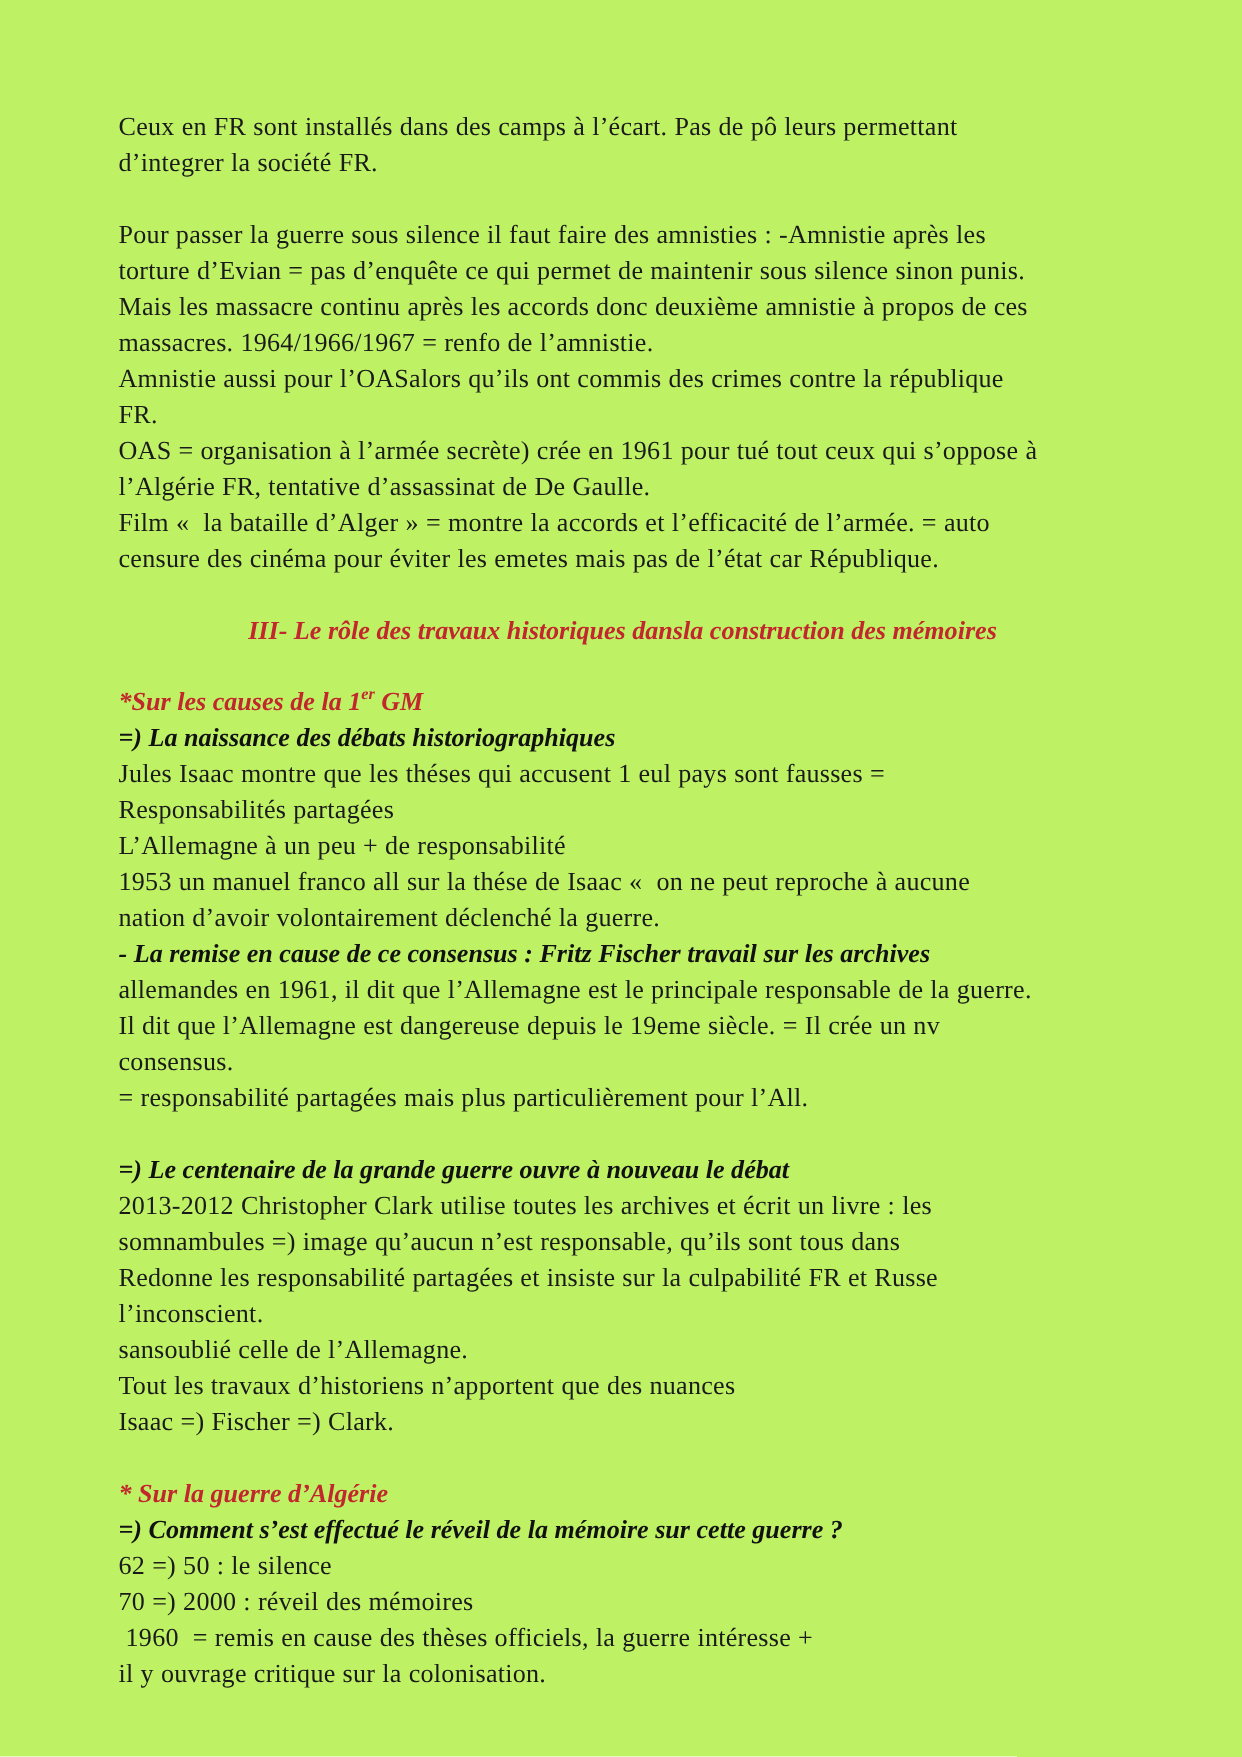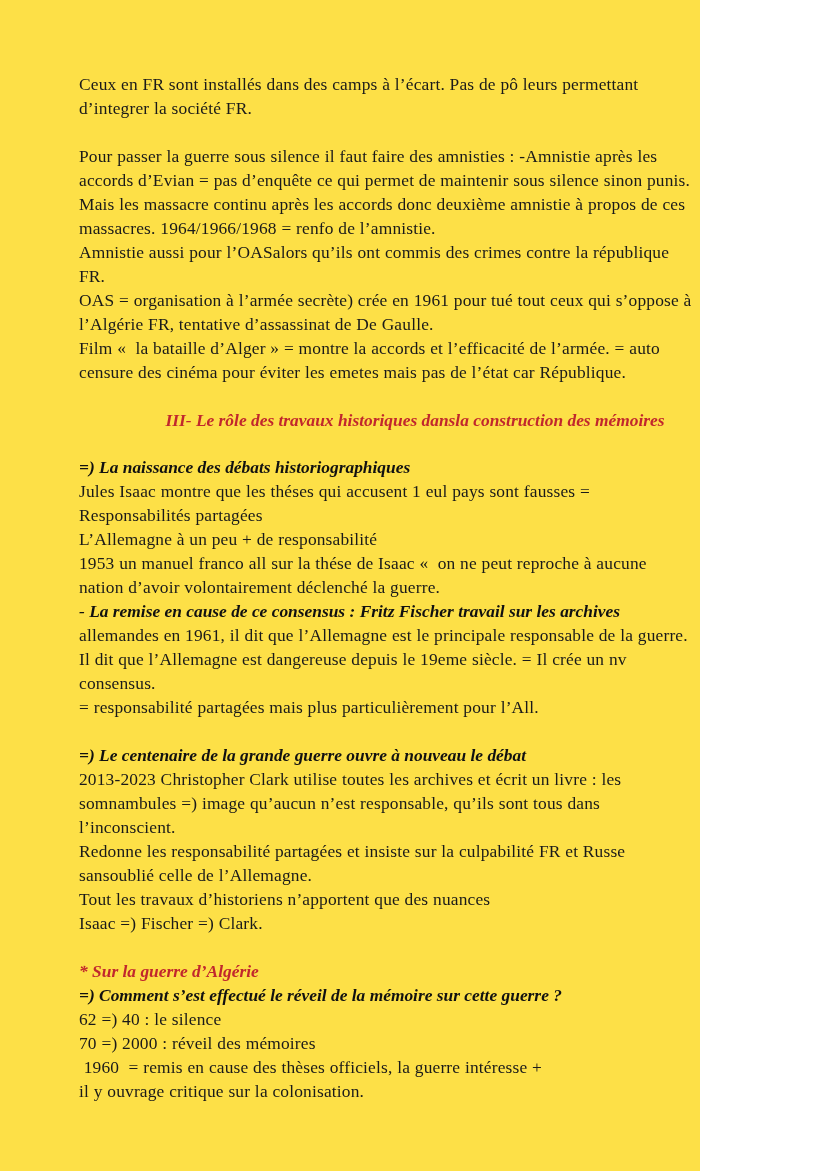--- a/index.html
+++ b/index.html
@@ -15,23 +15,23 @@
     overflow: hidden;
     font-family: "Liberation Serif", "DejaVu Serif", serif;
     color: #1a1a1a;
     -webkit-font-smoothing: antialiased;
   }
 
   .page {
     position: absolute;
     left: 0;
     top: 0;
-    width: 700px;
+    width: 828px;
     height: 1171px;
-    background: #fde047;
+    background: #bef264;
   }
 
   .content {
     position: absolute;
     left: 79px;
     top: 72px;
     width: 672px;
   }
 
   
@@ -91,71 +91,72 @@
 
     <div class="block">
       <div class="line">Ceux en FR sont installés dans des camps à l’écart. Pas de pô leurs permettant</div>
       <div class="line">d’integrer la société FR.</div>
     </div>
 
     <div class="spacer-lg"></div>
 
     <div class="block">
       <div class="line">Pour passer la guerre sous silence il faut faire des amnisties : -Amnistie après les</div>
-      <div class="line">accords d’Evian = pas d’enquête ce qui permet de maintenir sous silence sinon punis.</div>
+      <div class="line">torture d’Evian = pas d’enquête ce qui permet de maintenir sous silence sinon punis.</div>
       <div class="line">Mais les massacre continu après les accords donc deuxième amnistie à propos de ces</div>
-      <div class="line">massacres. 1964/1966/1968 = renfo de l’amnistie.</div>
+      <div class="line">massacres. 1964/1966/1967 = renfo de l’amnistie.</div>
       <div class="line">Amnistie aussi pour l’OASalors qu’ils ont commis des crimes contre la république</div>
       <div class="line">FR.</div>
       <div class="line">OAS = organisation à l’armée secrète) crée en 1961 pour tué tout ceux qui s’oppose à</div>
       <div class="line">l’Algérie FR, tentative d’assassinat de De Gaulle.</div>
       <div class="line">Film «  la bataille d’Alger » = montre la accords et l’efficacité de l’armée. = auto</div>
       <div class="line">censure des cinéma pour éviter les emetes mais pas de l’état car République.</div>
     </div>
 
     <div class="spacer-lg"></div>
 
     <div class="block">
       <div class="heading-red">III- Le rôle des travaux historiques dansla construction des mémoires</div>
     </div>
 
     <div class="spacer-md"></div>
 
     <div class="block">
+      <div class="subhead-red"><span>*Sur les causes de la 1</span><sup>er</sup><span> GM</span></div>
       <div class="subhead-black">=) La naissance des débats historiographiques</div>
       <div class="line">Jules Isaac montre que les théses qui accusent 1 eul pays sont fausses =</div>
       <div class="line">Responsabilités partagées</div>
       <div class="line">L’Allemagne à un peu + de responsabilité</div>
       <div class="line">1953 un manuel franco all sur la thése de Isaac «  on ne peut reproche à aucune</div>
       <div class="line">nation d’avoir volontairement déclenché la guerre.</div>
       <div class="subhead-black">- La remise en cause de ce consensus : Fritz Fischer travail sur les archives</div>
       <div class="line">allemandes en 1961, il dit que l’Allemagne est le principale responsable de la guerre.</div>
       <div class="line">Il dit que l’Allemagne est dangereuse depuis le 19eme siècle. = Il crée un nv</div>
       <div class="line">consensus.</div>
       <div class="line">= responsabilité partagées mais plus particulièrement pour l’All.</div>
     </div>
 
     <div class="spacer-lg"></div>
 
     <div class="block">
       <div class="subhead-black">=) Le centenaire de la grande guerre ouvre à nouveau le débat</div>
-      <div class="line">2013-2023 Christopher Clark utilise toutes les archives et écrit un livre : les</div>
+      <div class="line">2013-2012 Christopher Clark utilise toutes les archives et écrit un livre : les</div>
       <div class="line">somnambules =) image qu’aucun n’est responsable, qu’ils sont tous dans</div>
+      <div class="line">Redonne les responsabilité partagées et insiste sur la culpabilité FR et Russe</div>
       <div class="line">l’inconscient.</div>
-      <div class="line">Redonne les responsabilité partagées et insiste sur la culpabilité FR et Russe</div>
       <div class="line">sansoublié celle de l’Allemagne.</div>
       <div class="line">Tout les travaux d’historiens n’apportent que des nuances</div>
       <div class="line">Isaac =) Fischer =) Clark.</div>
     </div>
 
     <div class="spacer-lg"></div>
 
     <div class="block">
       <div class="subhead-red">* Sur la guerre d’Algérie</div>
       <div class="subhead-black">=) Comment s’est effectué le réveil de la mémoire sur cette guerre  ?</div>
-      <div class="line">62 =) 40 : le silence</div>
+      <div class="line">62 =) 50 : le silence</div>
       <div class="line">70 =) 2000 : réveil des mémoires</div>
       <div class="line"> 1960  = remis en cause des thèses officiels, la guerre intéresse +</div>
       <div class="line">il y ouvrage critique sur la colonisation.</div>
     </div>
 
   </div>
 </div>
 
 </body></html>

